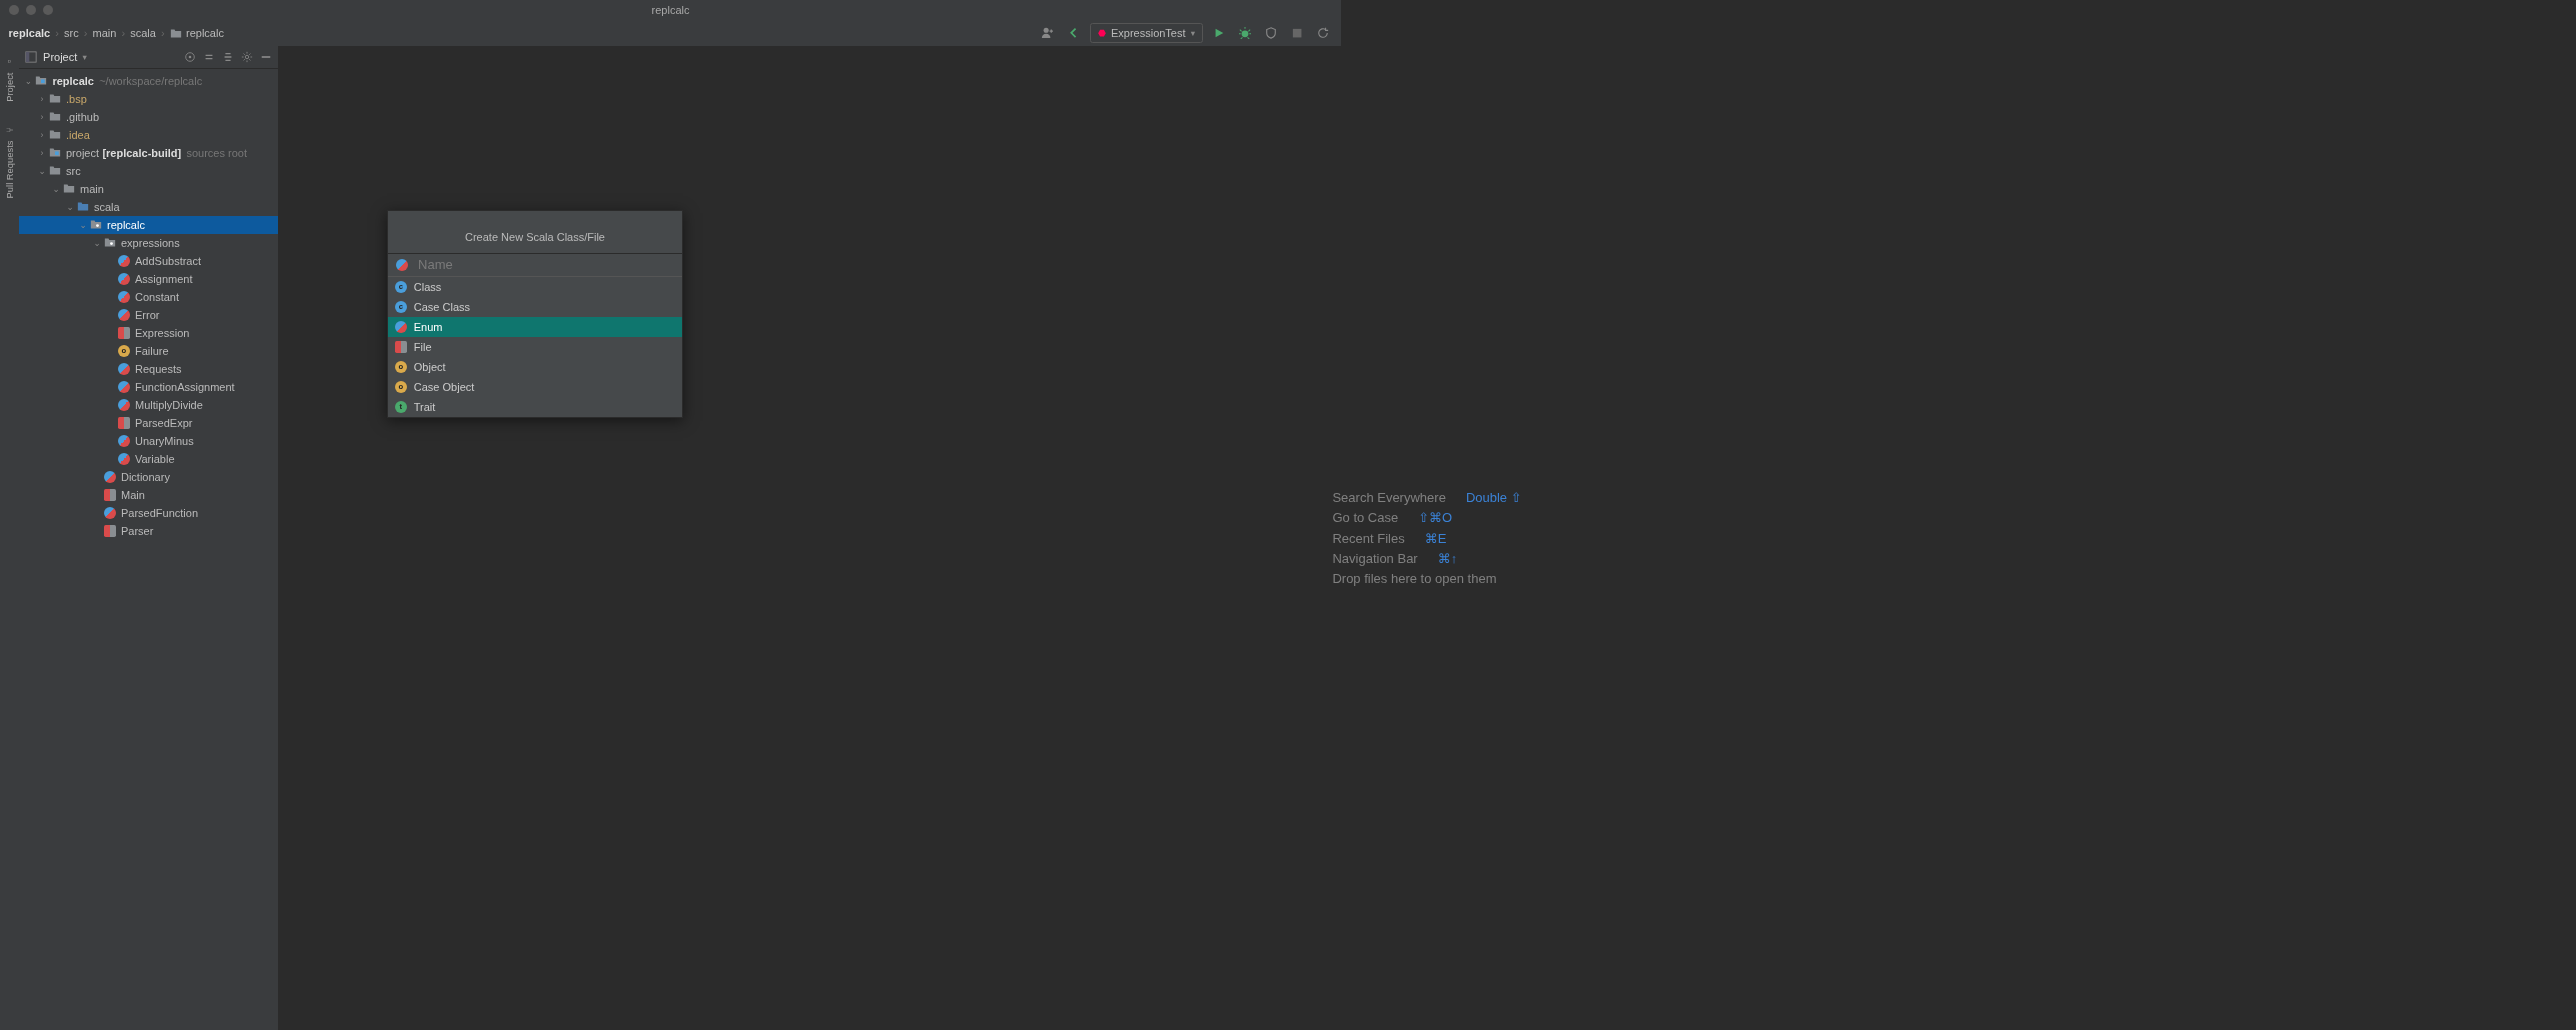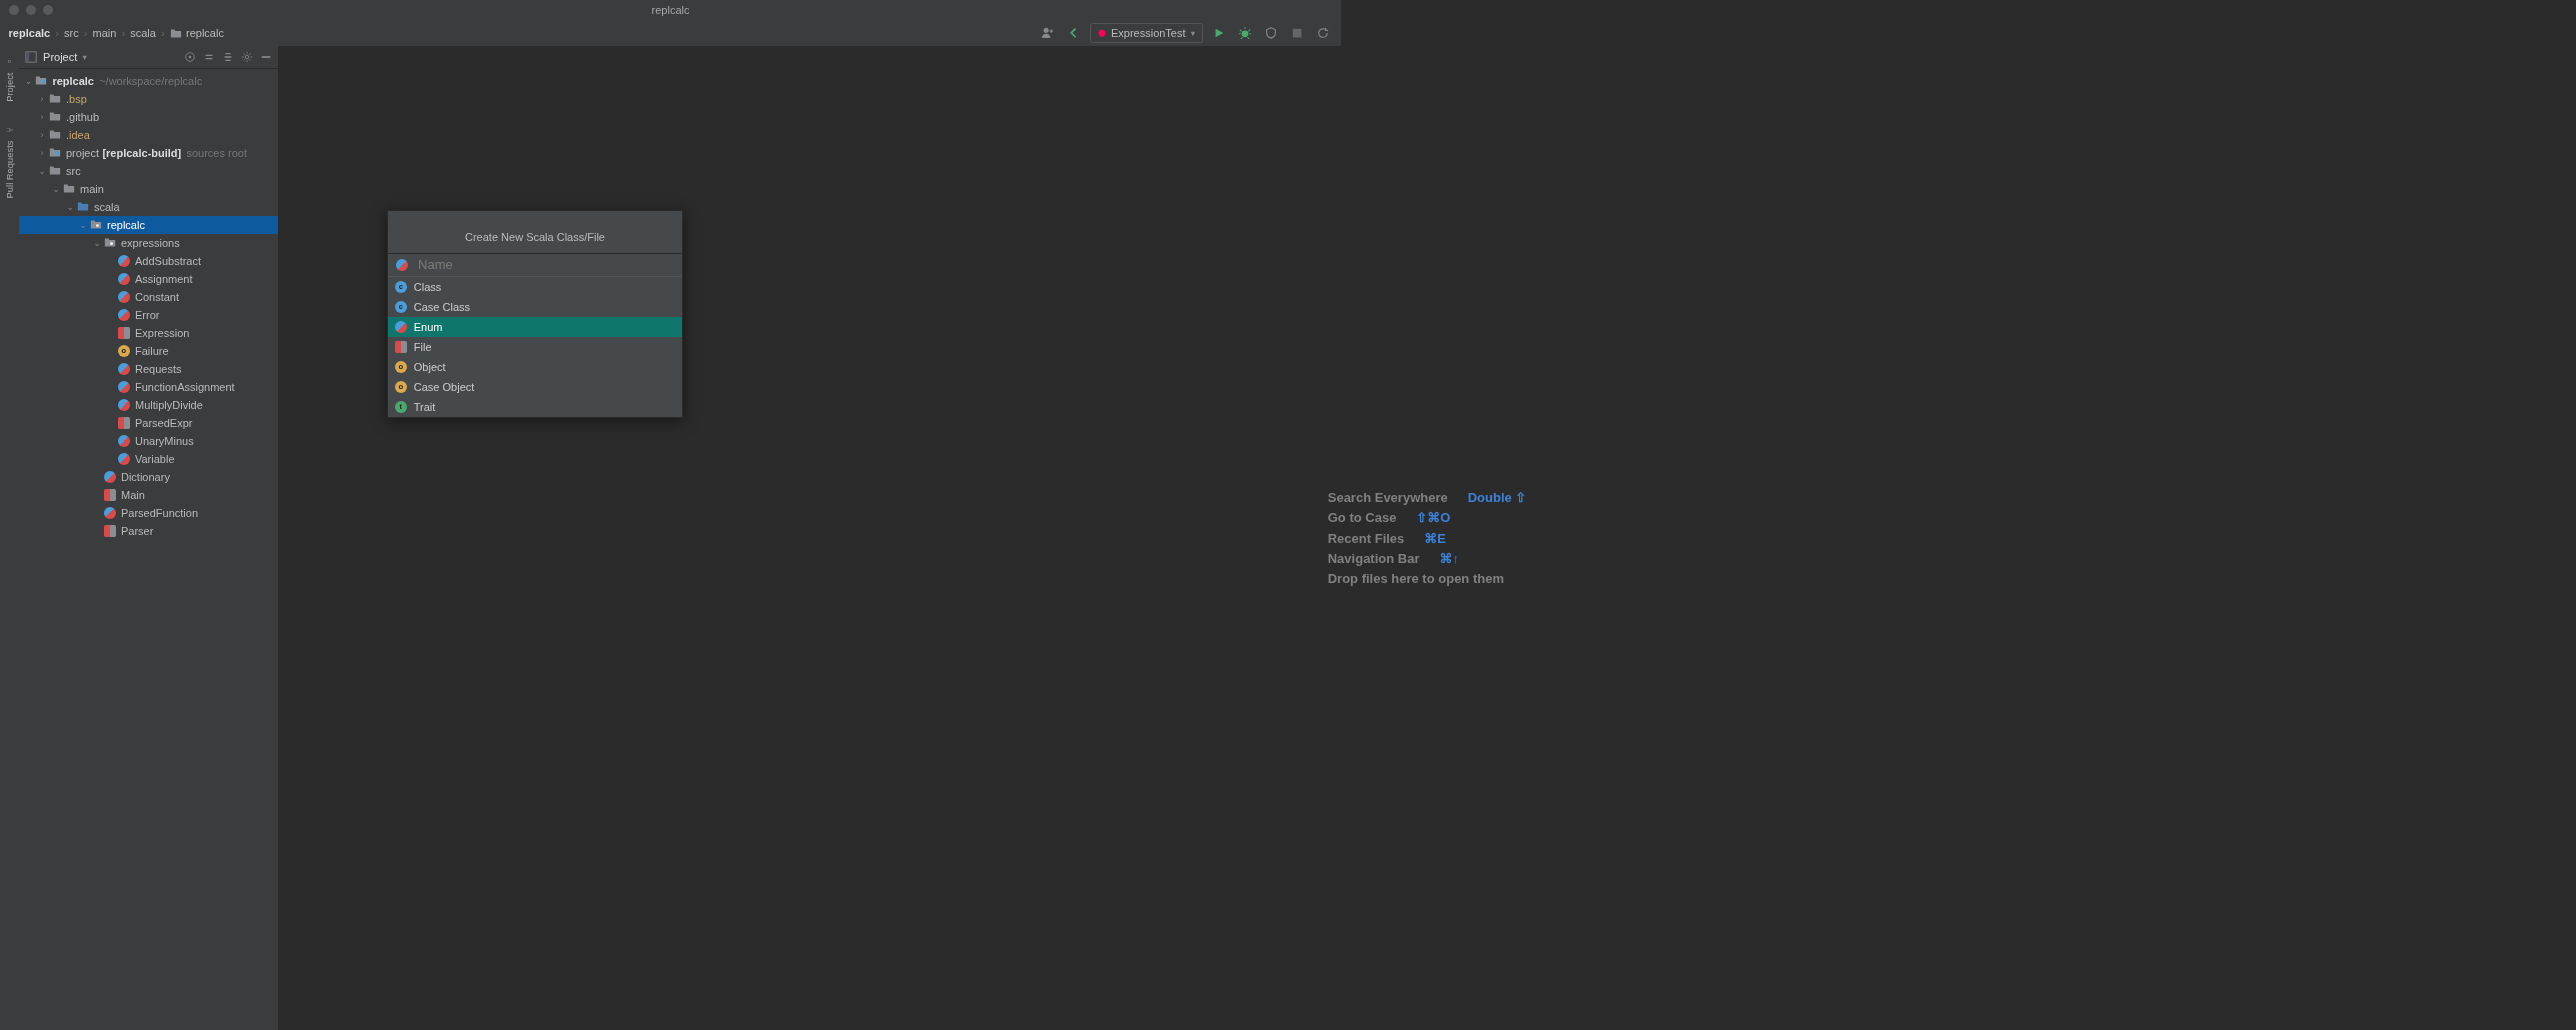--- a/index.html
+++ b/index.html
@@ -55,21 +55,21 @@
 .ic-o { background: #d9a94b; } 
 .ic-t { background: #4aa96c; }
 .ic-scala { background: linear-gradient(135deg,#4a9edb 50%,#d94b4b 50%); }
 .ic-parsed { width: 12px; height: 12px; display:flex; }
 .ic-parsed span:first-child { width:6px; height:12px; background:#d94b4b; border-radius:1.7px 0 0 1.7px; }
 .ic-parsed span:last-child { width:6px; height:12px; background:#8a8e92; border-radius:0 1.7px 1.7px 0; }
 
 
 .editor { position: absolute; left: 278px; top: 46px; right: 0; bottom: 0; background: #2b2b2b; display: flex; align-items: center; justify-content: center; flex-direction: column; }
 .welcome { color: #808080; font-size: 13px; }
-.welcome-row { margin: 5.2px 0; display: flex; align-items: center; gap: 20px; font-weight: bold; }
+.welcome-row { margin: 5.2px 0; display: flex; align-items: center; gap: 20px; }
 .shortcut { color: #3b82d6; }
 
 
 .popup { position: absolute; left: 387px; top: 210px; width: 296px; background: #46494b; border: 0.9px solid #2b2b2b; box-shadow: 0 3.4px 13.7px rgba(0,0,0,0.5); }
 .popup-title { text-align: center; padding: 10px 0; color: #bbb; font-size: 11px; border-bottom: 0.9px solid #2b2b2b; margin-top: 10px; }
 .popup-input-row { display: flex; align-items: center; padding: 3.4px 6.9px; border-bottom: 0.9px solid #555; gap: 5.2px; }
 .popup-input { flex: 1; background: transparent; border: none; outline: none; color: #ccc; font-size: 13px; }
 .popup-input::placeholder { color: #7a7a7a; }
 .popup-list { }
 .popup-item { display: flex; align-items: center; gap: 6.9px; padding: 2.6px 6.9px; height: 20px; color: #ccc; }

